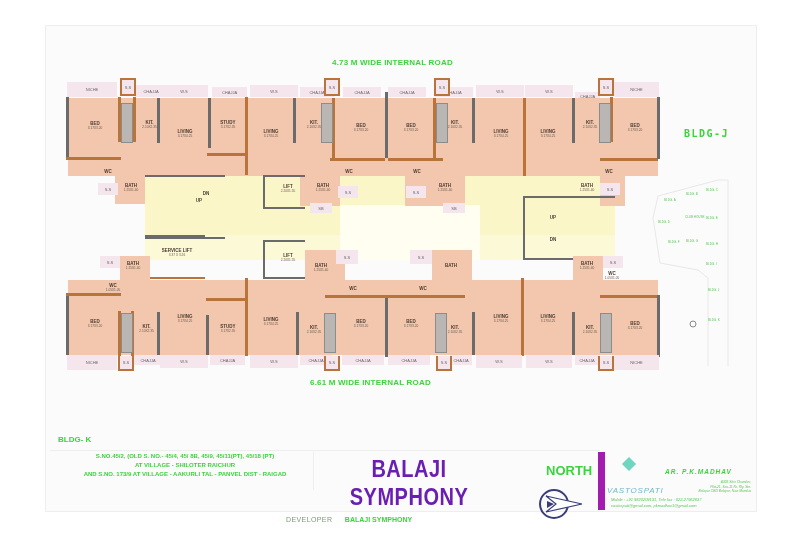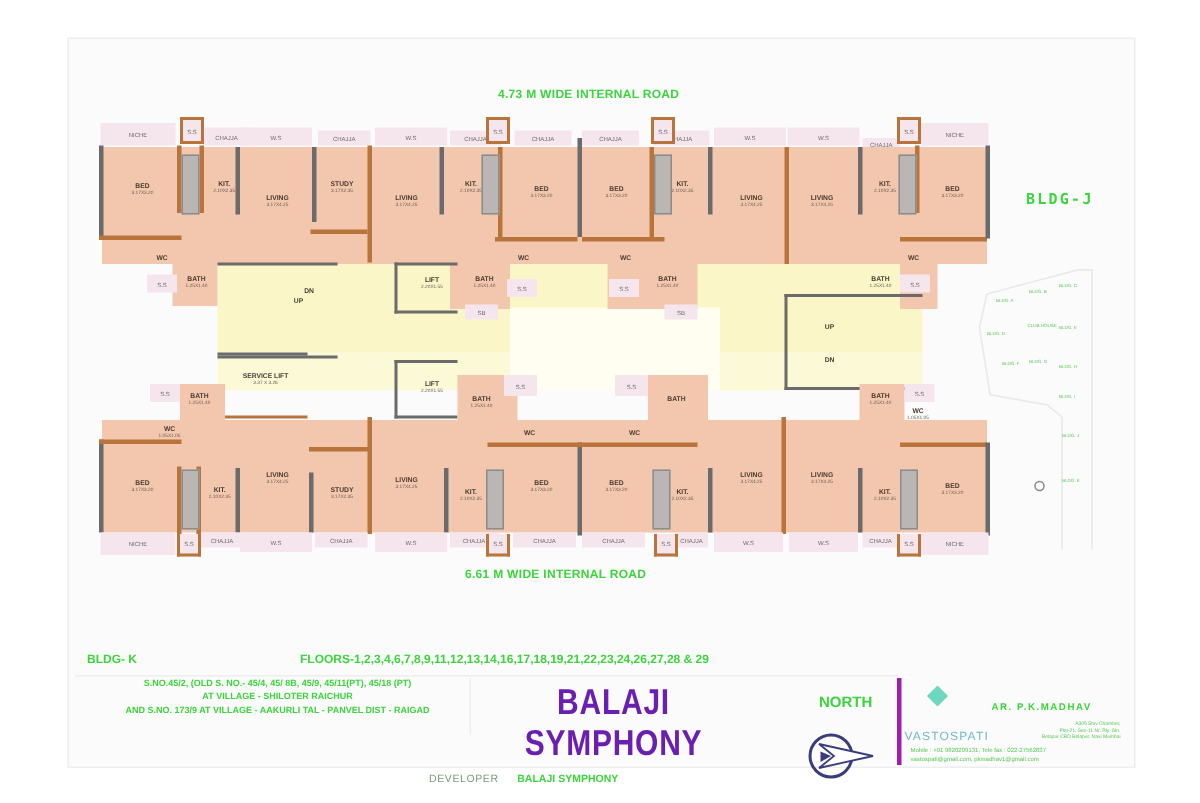--- a/index.html
+++ b/index.html
@@ -311,49 +311,48 @@
   <div class="abs tinyg" style="left:20px; top:62px;">BLDG. F</div>
   <div class="abs tinyg" style="left:38px; top:61px;">BLDG. G</div>
   <div class="abs tinyg" style="left:58px; top:64px;">BLDG. H</div>
   <div class="abs tinyg" style="left:58px; top:84px;">BLDG. I</div>
   <div class="abs tinyg" style="left:60px; top:110px;">BLDG. J</div>
   <div class="abs tinyg" style="left:60px; top:140px;">BLDG. K</div>
 </div>
 
 <div class="abs" style="left:50px; top:432px; width:550px; height:18px; border-bottom:1px solid #eeeeee;">
   <div class="abs green" style="left:8px; top:3px; font-size:8px; font-weight:bold;">BLDG- K</div>
-  <div class="abs green" style="left:150px; top:3px; font-size:8px; font-weight:bold; white-space:nowrap;">FLOORS-1,2,3,4,6,7,8,9,11,12,13,14,16,17,18,19,21,22,23,24,26,27,28 &amp; 29</div>
 </div>
 
 <div class="abs" style="left:60px; top:452px; width:250px; height:45px; text-align:center;">
   <div class="green" style="font-size:6px; font-weight:bold; line-height:9px;">S.NO.45/2, (OLD S. NO.- 45/4, 45/ 8B, 45/9, 45/11(PT), 45/18 (PT)</div>
   <div class="green" style="font-size:6px; font-weight:bold; line-height:9px;">AT  VILLAGE - SHILOTER RAICHUR</div>
   <div class="green" style="font-size:6px; font-weight:bold; line-height:9px;">AND S.NO. 173/9 AT VILLAGE - AAKURLI TAL - PANVEL DIST - RAIGAD</div>
 </div>
 
 <div class="abs" style="left:313px; top:452px; width:190px; height:38px; border-left:1px solid #eeeeee; text-align:center;">
   <div style="font-size:20px; font-weight:bold; color:#6a1fb0; transform:scaleY(1.2); margin-top:8px; letter-spacing:0.5px;">BALAJI SYMPHONY</div>
 </div>
 
 <div class="abs" style="left:286px; top:508px;">
   <span style="font-size:7px; color:#7a9a7a; letter-spacing:0.4px;">DEVELOPER</span>
   <span style="font-size:7px; font-weight:bold; color:#3cd43c; margin-left:8px;">BALAJI SYMPHONY</span>
 </div>
 
-<div class="abs green" style="left:546px; top:463px; font-size:10px; font-weight:bold;">NORTH</div>
+<div class="abs green" style="left:546px; top:463px; font-size:13px; font-weight:bold;">NORTH</div>
 
 <div class="abs" style="left:538px; top:486px; width:46px; height:36px;">
   <svg width="46" height="36" viewBox="0 0 46 36">
     <circle cx="16" cy="18" r="14" fill="none" stroke="#3a3d7a" stroke-width="2"></circle>
     <polygon points="8,10 44,18 8,26 18,18" fill="#ffffff" stroke="#3a3d7a" stroke-width="1.2"></polygon>
     <polygon points="9,15 16,18 9,22" fill="#3a3d7a"></polygon>
   </svg>
 </div>
 
-<div class="abs" style="left:598px; top:452px; width:148px; height:58px; border-left:3px solid #a21caf;">
+<div class="abs" style="left:598px; top:452px; width:148px; height:58px; border-left:7px solid #a21caf;font-style:italic;">
   <div class="abs" style="left:19px; top:7px; width:10px; height:10px; background:#6fd6bf; transform:rotate(45deg);"></div>
   <div class="abs" style="left:60px; top:16px; font-size:6.5px; font-weight:bold; color:#3cd43c; letter-spacing:1px; white-space:nowrap;">AR. P.K.MADHAV</div>
   <div class="abs" style="left:2px; top:34px; font-size:8px; color:#6fb8c8; letter-spacing:0.8px;">VASTOSPATI</div>
   <div class="abs" style="left:50px; top:28px; width:96px; text-align:right; font-size:3.3px; color:#58c858; line-height:4.6px;">
     <div>A305 Shiv Chamber,</div>
     <div>Plot-21, Sec-11 Nr. Rly. Stn.</div>
     <div>Belapur CBD Belapur, Navi Mumbai</div>
   </div>
   <div class="abs" style="left:6px; top:45px; font-size:4px; color:#58c858; white-space:nowrap;">Mobile : +91 9820209131,  Tele fax : 022-27562837</div>
   <div class="abs" style="left:6px; top:51px; font-size:4px; color:#58c858; white-space:nowrap;">vastospati@gmail.com, pkmadhav1@gmail.com</div>

